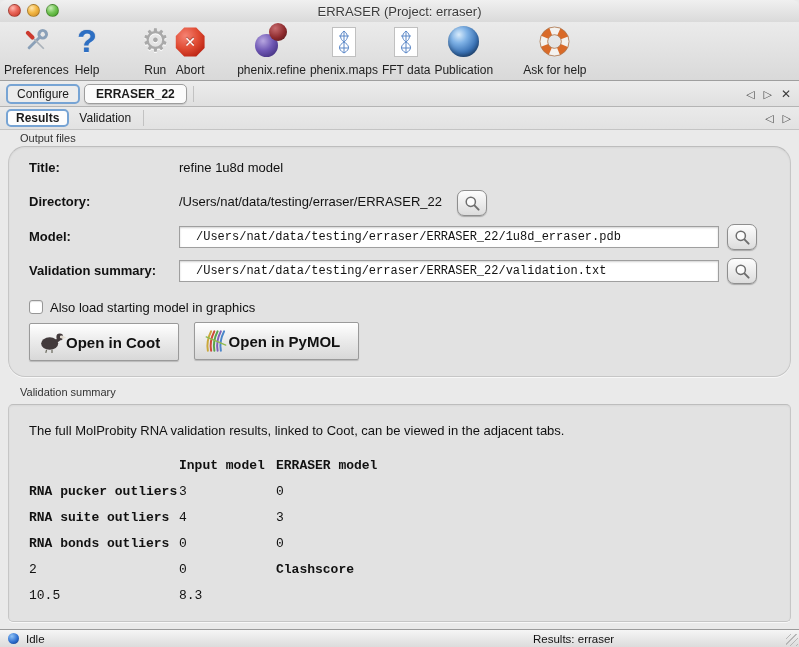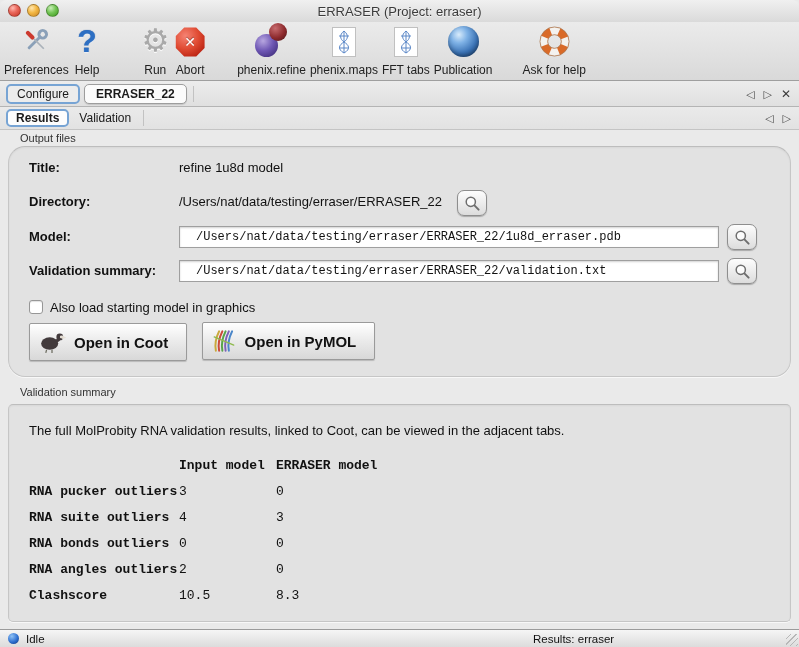--- a/index.html
+++ b/index.html
@@ -55,21 +55,21 @@
 
   #output-label { top:2px; }
   #output-box { top:16px; height:231px;border-radius:17px; }
   .frow { position:absolute; left:0; right:0; }
   .flabel { position:absolute; left:20px; width:150px; font-size:13px; font-weight:bold; color:#111; }
   .fvalue { position:absolute; left:170px; font-size:13px; color:#111; white-space:nowrap; }
   .pathinput { position:absolute; left:170px; width:540px; height:22px; border:1px solid #9f9f9f; background:#fff; box-shadow:inset 0 1px 2px rgba(0,0,0,.18); font-family:"Liberation Mono","DejaVu Sans Mono",monospace; font-size:12px; padding:2px 16px; color:#111; }
   .magbtn { position:absolute; width:30px; height:26px; border:1px solid #8e8e8e; border-radius:7px; background:linear-gradient(#fdfdfd,#dcdcdc); box-shadow:0 1px 1px rgba(0,0,0,.25); display:flex; align-items:center; justify-content:center; }
   .checkbox { display:inline-block; width:14px; height:14px; background:#fff; border:1px solid #979797; border-radius:3px; box-shadow:inset 0 1px 1px rgba(0,0,0,.12); vertical-align:-2px; }
   .cblabel { font-size:13px; margin-left:7px; color:#111; }
-  .bigbtn { display:inline-flex; align-items:center; gap:8px; height:38px; padding:0 18px 0 8px; background:linear-gradient(#ffffff,#ececec 45%,#d8d8d8); border:1px solid #9a9a9a; border-radius:2px; box-shadow:0 1px 1px rgba(0,0,0,.18); font-size:15px; font-weight:bold; color:#111; margin-right:10px; }
+  .bigbtn { display:inline-flex; align-items:center; height:38px; padding:0 18px 0 8px; background:linear-gradient(#ffffff,#ececec 45%,#d8d8d8); border:1px solid #9a9a9a; border-radius:2px; box-shadow:0 1px 1px rgba(0,0,0,.18); font-size:15px; font-weight:bold; color:#111; margin-right:10px; }
 
   #validation-label { top:256px; }
   #validation-box { top:274px; height:218px;padding-left:28px; }
   .intro { position:absolute; top:18px; left:20px; font-size:13px; color:#111; }
   .vtable { position:absolute; top:48px; left:20px; display:grid; grid-template-columns:150px 97px auto; }
   .vtable div { height:26px; line-height:26px; font-size:13px; color:#111;font-family:Liberation Mono, monospace; }
   .vhead { font-weight:bold; }
   .vrowlabel { font-weight:bold; }
 
   
@@ -156,21 +156,21 @@
         <div class="maps-wrap">
           <svg width="20" height="26" viewBox="0 0 20 26">
             <g fill="none" stroke="#5b87c7" stroke-width="1">
               <path d="M10 2 C15 6 14 10 10 13 C6 10 5 6 10 2 Z"></path>
               <path d="M10 13 C15 16 17 20 10 24 C3 20 5 16 10 13 Z"></path>
               <path d="M5 7 H15 M5 19 H15 M10 2 V24"></path>
             </g>
           </svg>
         </div>
       </div>
-      <div class="tblabel">FFT tabs</div>
+      <div class="tblabel">FFT data</div>
     </div>
     <div class="tbitem ml4">
       <div class="tbicon">
           <div class="globe"></div>
         </div>
       <div class="tblabel">Publication</div>
     </div>
     <div class="tbitem ml30">
       <div class="tbicon">
         <svg width="31" height="31" viewBox="0 0 32 32">
@@ -289,21 +289,20 @@
         <div>0</div>
 
         <div class="vrowlabel">RNA suite outliers</div>
         <div>4</div>
         <div>3</div>
 
         <div class="vrowlabel">RNA bonds outliers</div>
         <div>0</div>
         <div>0</div>
 
-        <div class="vrowlabel">RNA angles outliers</div>
         <div>2</div>
         <div>0</div>
 
         <div class="vrowlabel">Clashscore</div>
         <div>10.5</div>
         <div>8.3</div>
       </div>
     </div>
   </div>
 

